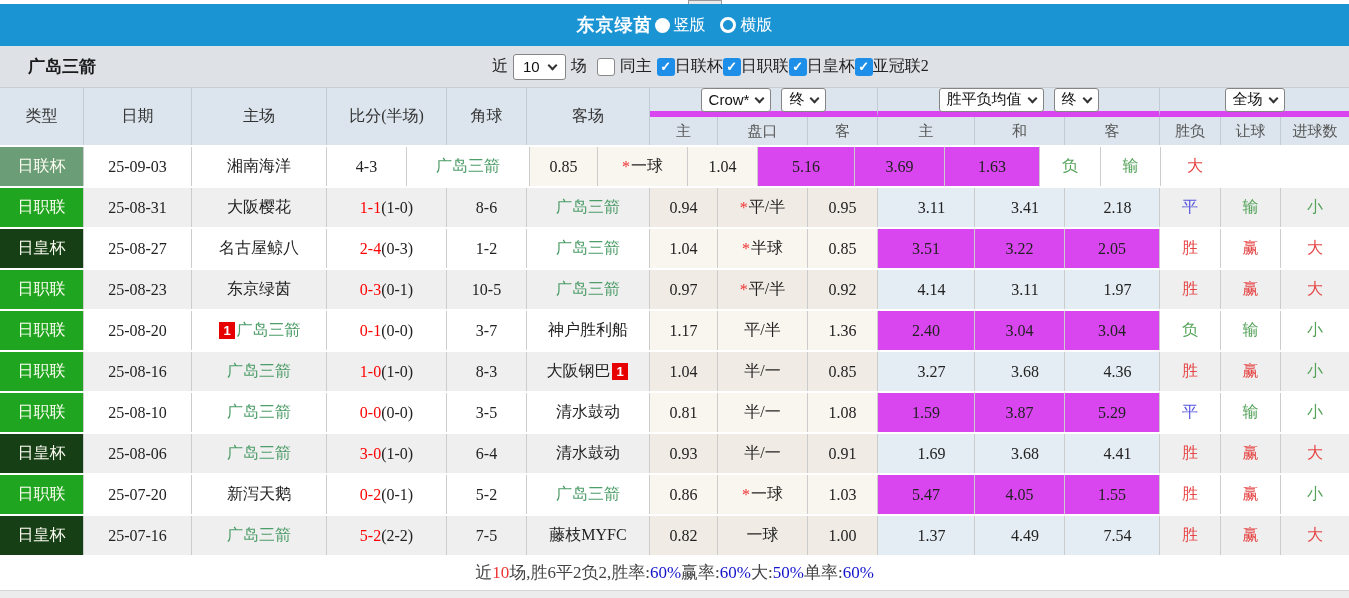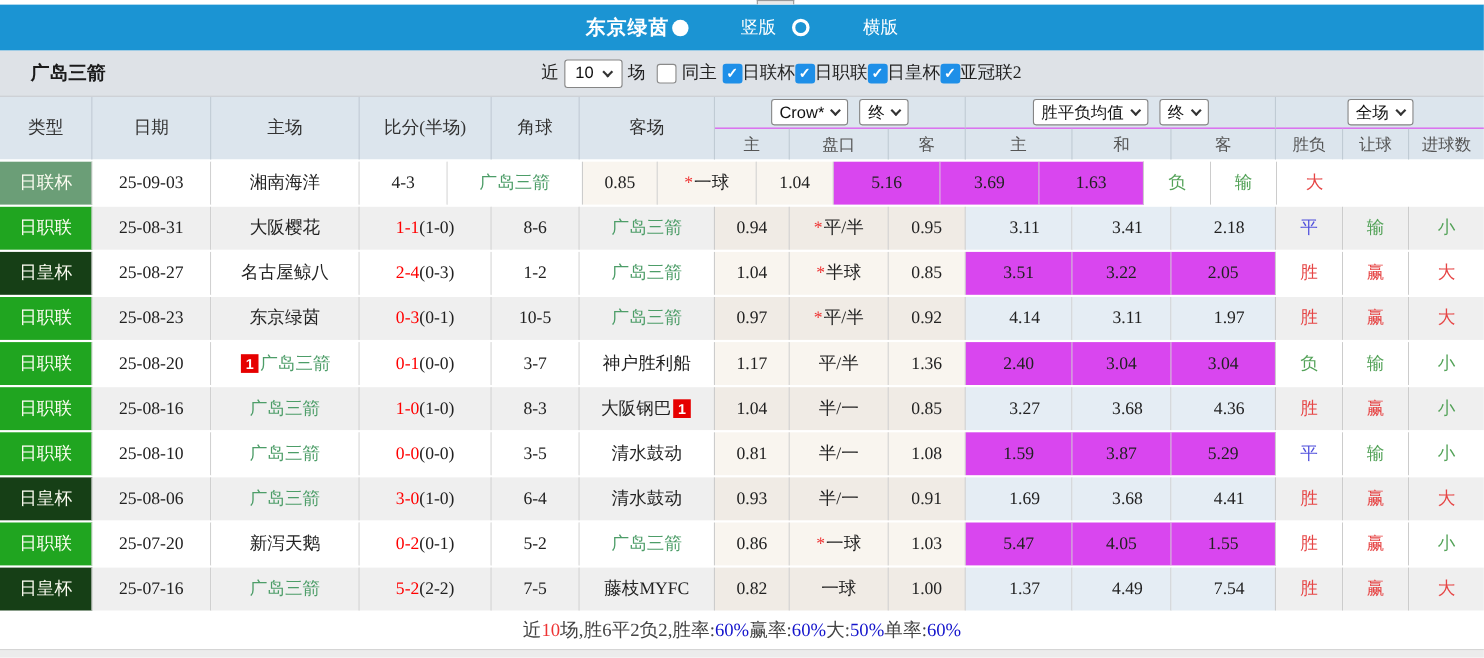--- a/index.html
+++ b/index.html
@@ -13,21 +13,21 @@
   .topstrip .frag { position:absolute; left:688px; top:0; width:34px; height:4px;
     background:#e9e9e9; border:1px solid #9a9a9a; border-bottom:none; }
   
   .topbar { height:42px; background:#1b94d3; display:flex; align-items:center;
     justify-content:center; color:#fff; font-family:"Liberation Sans", sans-serif; }
   .topbar .title { font-size:18px; font-weight:bold; letter-spacing:1px; }
   .radio-dot { width:15px; height:15px; border-radius:50%; background:#fff;
     display:inline-block; margin:0 4px 0 2px; cursor:pointer; }
   .radio-ring { width:16px; height:16px; border-radius:50%; border:3px solid #fff;
     display:inline-block; margin:0 5px 0 14px; cursor:pointer; }
-  .radio-label { font-size:16px;margin-left:44px; }
+  .radio-label { font-size:16px; }
   
   .filterbar { height:42px; background:#dee2e7; position:relative;
     border-bottom:1px solid #c9cdd2; }
   .team-name { position:absolute; left:28px; top:0; height:41px; display:flex;
     align-items:center; font-weight:bold; font-size:17px; color:#1a1a1a; }
   .filters { position:absolute; left:487px; top:0; height:41px; display:flex;
     align-items:center; font-size:16px; color:#222; }
   .filters .lbl { margin:0 5px; }
   .selbox { background:#fff; border:1px solid #858585; border-radius:3px;
     display:inline-flex; align-items:center; gap:9px; padding:2px 9px;
@@ -40,21 +40,21 @@
   .cb.unchecked { background:#fff; border:1px solid #8a8a8a; margin:0 5px; }
   .cb.checked { background:#1e8fe8; color:#fff; font-size:13px; font-weight:bold;
     font-family:"Liberation Sans", sans-serif; }
   .cb-item { display:inline-flex; align-items:center; }
   
   .thead { display:flex; height:57px; background:#dce5ed; }
   .hl-cell { display:flex; align-items:center; justify-content:center; font-size:16px;
     color:#333; border-right:1px solid #c0cbd4; height:57px; }
   .hgroup { display:flex; flex-direction:column; }
   .hr-top { height:29px; display:flex; align-items:center; justify-content:center;
-    gap:10px; border-right:1px solid #c0cbd4; border-bottom:1px solid #d946ef; }
+    gap:10px; border-right:1px solid #c0cbd4; border-bottom:6px solid #d946ef; }
   .hr-top .selbox { height:24px; padding:1px 7px; gap:7px; }
   .hr-bottom { display:flex; flex:1; }
   .hs-cell { display:flex; align-items:center; justify-content:center; font-size:15px;
     color:#555; border-right:1px solid #c0cbd4; }
   .no-rb { border-right:none !important; }
   
   .c-type{width:84px;} .c-date{width:108px;} .c-home{width:135px;} .c-score{width:120px;}
   .c-corner{width:80px;} .c-away{width:123px;}
   .c-o1{width:68px;} .c-o2{width:90px;} .c-o3{width:70px;}
   .c-a1{width:97px;} .c-a2{width:90px;} .c-a3{width:95px;}

